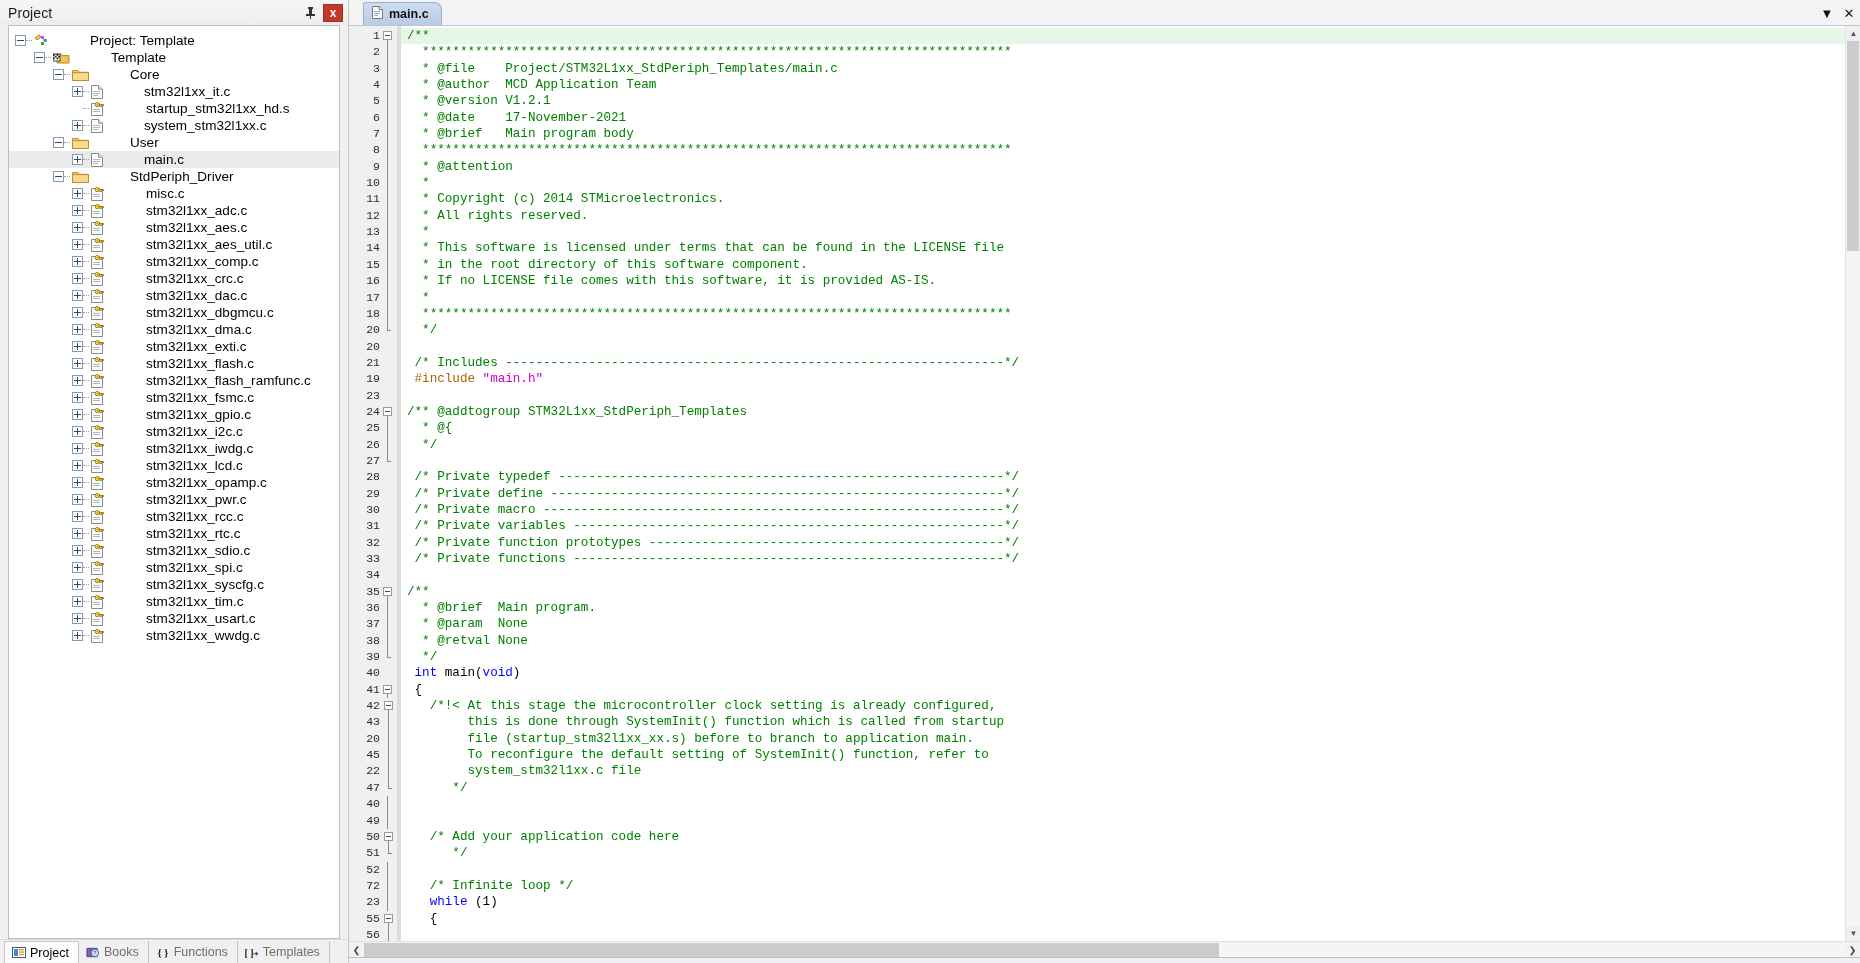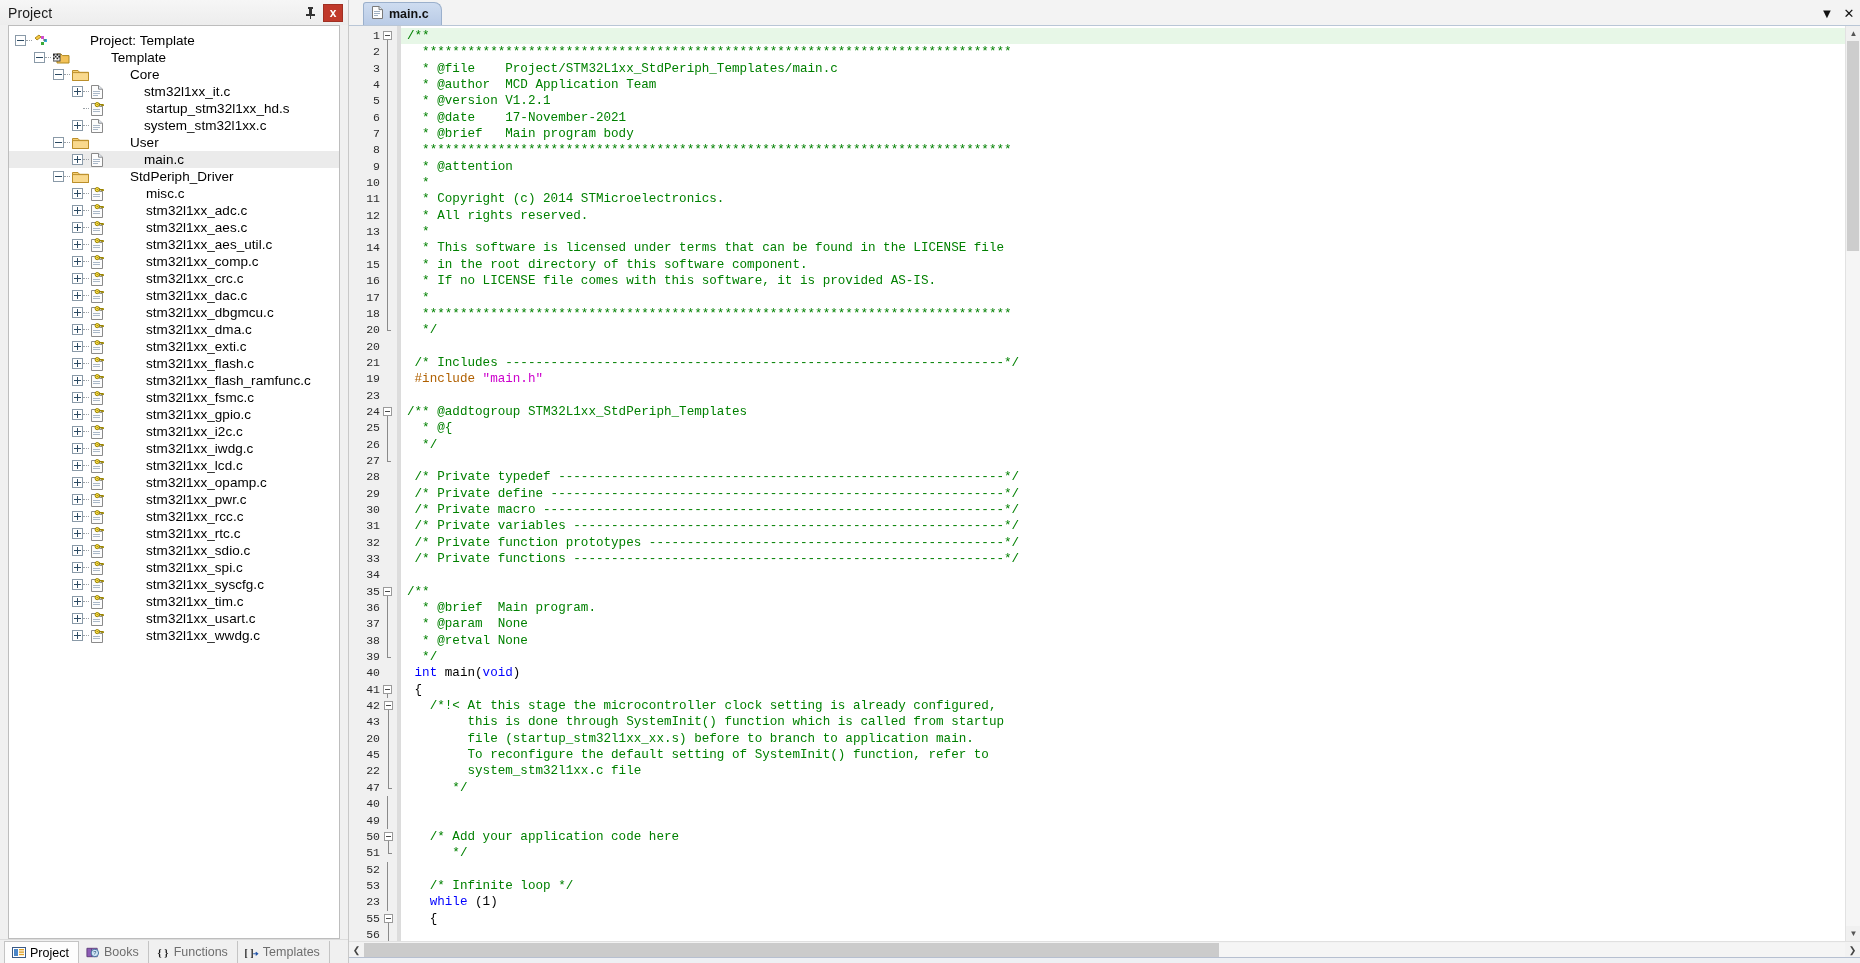--- a/index.html
+++ b/index.html
@@ -1031,21 +1031,21 @@
           <div class="ln">43</div>
           <div class="ln">20</div>
           <div class="ln">45</div>
           <div class="ln">22</div>
           <div class="ln">47</div>
           <div class="ln">40</div>
           <div class="ln">49</div>
           <div class="ln">50</div>
           <div class="ln">51</div>
           <div class="ln">52</div>
-          <div class="ln">53</div>
+          <div class="ln">72</div>
           <div class="ln">23</div>
           <div class="ln">55</div>
           <div class="ln">56</div>
         </div>
       <div id="gutter-fold">
           <div class="fold">
             <span class="foldbox"></span>
             <span class="foldline" style="top: 12px;"></span>
           </div>
           <div class="fold">

